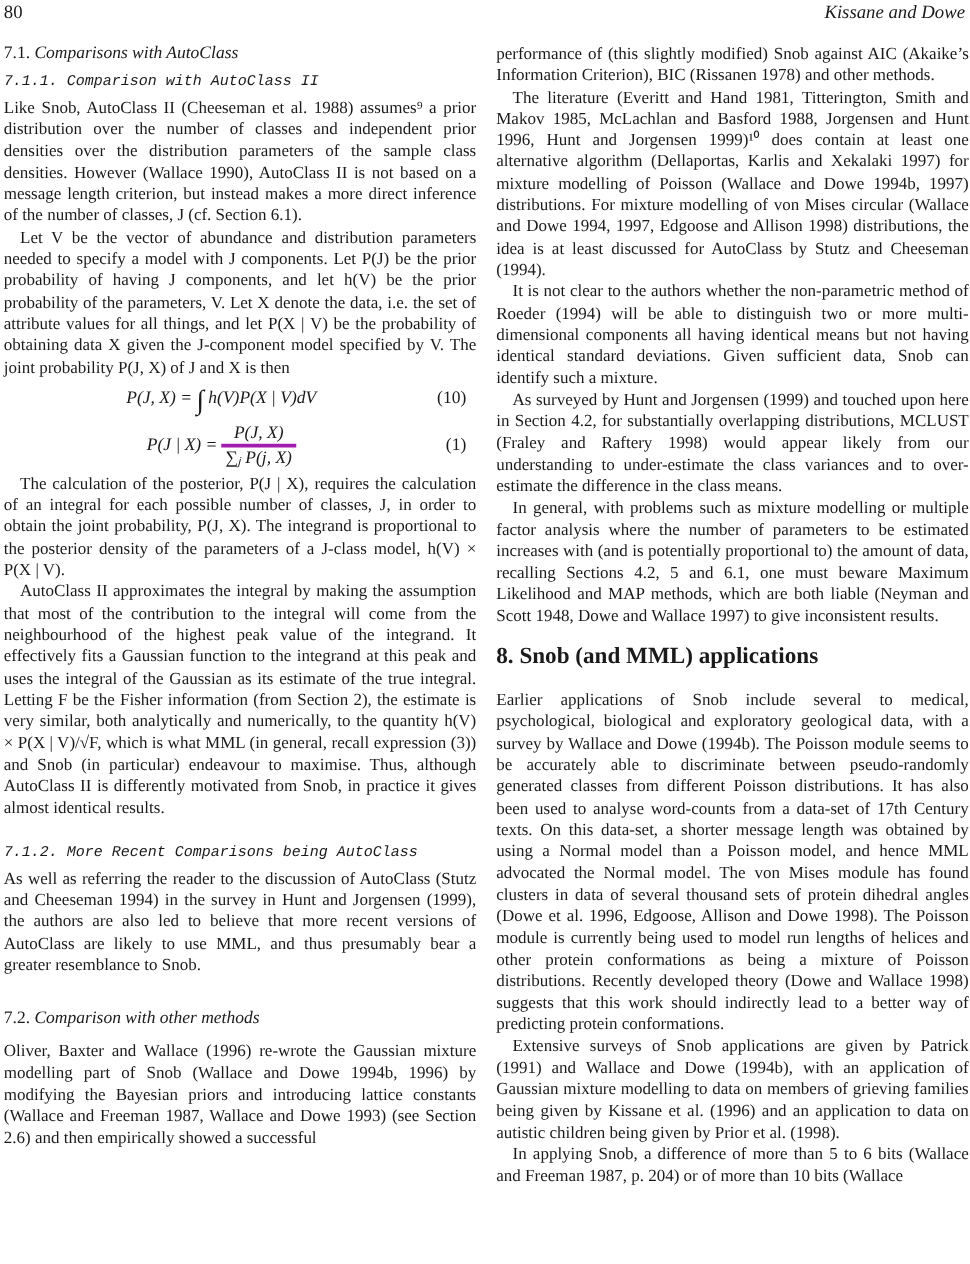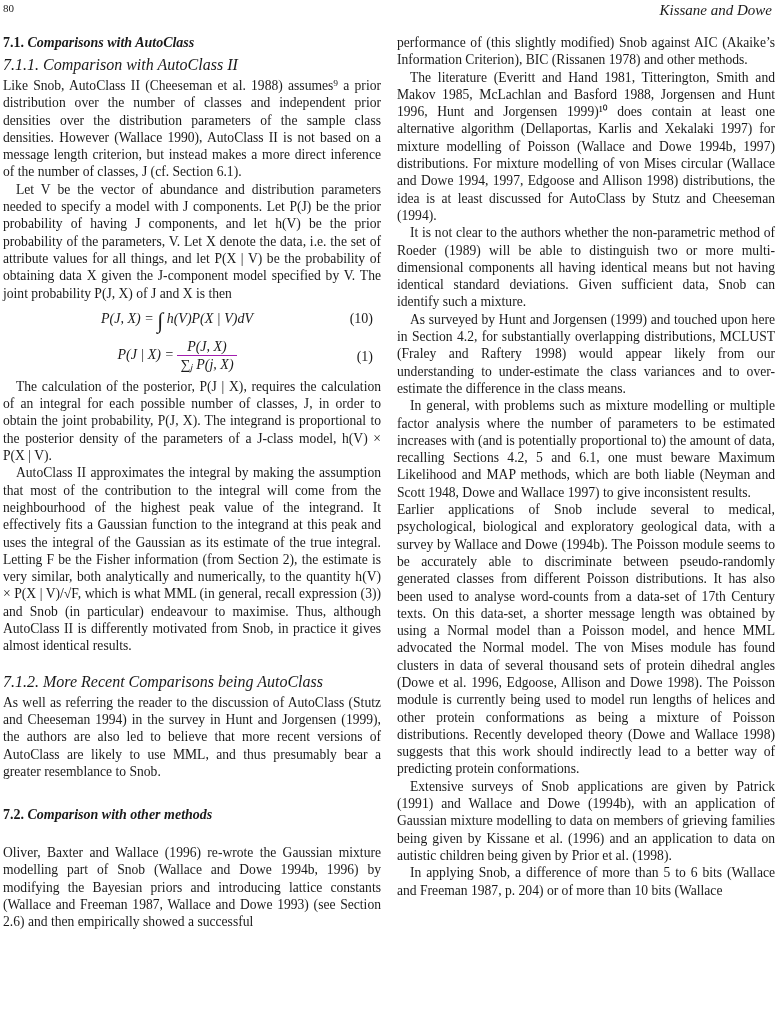--- a/index.html
+++ b/index.html
@@ -1,37 +1,37 @@
 <!DOCTYPE html>
 <html><head>
 <meta charset="utf-8">
 <style>
   html, body { margin: 0; padding: 0; background: #ffffff; }
   body {
     width: 776px; height: 1011px; overflow: hidden; position: relative;
     font-family: "Liberation Serif", serif; color: #1a1a1a;
   }
-  .page-number { position: absolute; left: 3px; top: 2px; font-size: 11px; }
+  .page-number { position: absolute; left: 3px; top: 2px; font-size: 15px; }
   .running-head { position: absolute; right: 4px; top: 2px; font-size: 15px; font-style: italic; }
   .col { position: absolute; top: 34px; width: 378px; font-size: 13.6px; line-height: 17.3px; text-align: justify; }
   .col-left { left: 3px; }
   .col-right { left: 397px; }
   p { margin: 0; }
   .indent { text-indent: 13px; }
-  h2.sec { margin: 0 0 4px 0; font-size: 14px; font-weight: bold; line-height: 18px; }
+  h2.sec { margin: 0 0 4px 0; font-size: 14px; font-weight: normal; line-height: 18px; }
   h2.sec .t { font-style: italic; }
-  h3.sub { margin: 0 0 3px 0; font-size: 16px; font-weight: normal; font-style: italic; line-height: 18px; }
+  h3.sub { margin: 0 0 3px 0; font-size: 12px; font-weight: normal; font-style: italic; line-height: 18px; font-family: Liberation Mono, monospace; }
   h1.sec8 { margin: 12px 0 14px 0; font-size: 18.5px; font-weight: bold; line-height: 24px; }
   .eq { position: relative; height: 34px; text-align: left; font-size: 14px; }
   .eq .body { position: absolute; left: 0; right: 30px; text-align: center; top: 8px; font-style: italic; }
   .eq .num { position: absolute; right: 8px; top: 8px; font-style: normal; }
   .eq2 { height: 42px; }
   .frac { display: inline-block; vertical-align: middle; text-align: center; }
   .frac span { display: block; padding: 0 3px; }
-  .frac .top { border-bottom: 1px solid #a21caf; }
+  .frac .top { border-bottom: 3px solid #a21caf; }
   .integral { font-style: normal; font-size: 22px; vertical-align: -5px; }
   .gap-md { height: 18px; }
   .gap-lg { height: 26px; }
 </style>
 </head>
 <body>
 
 <div class="page-number">80</div>
 <div class="running-head">Kissane and Dowe</div>
 
@@ -64,29 +64,30 @@
   </div>
 
   <p class="indent">The calculation of the posterior, P(J | X), requires the calculation of an integral for each possible number of classes, J, in order to obtain the joint probability, P(J, X). The integrand is proportional to the posterior density of the parameters of a J-class model, h(V) × P(X | V).</p>
   <p class="indent">AutoClass II approximates the integral by making the assumption that most of the contribution to the integral will come from the neighbourhood of the highest peak value of the integrand. It effectively fits a Gaussian function to the integrand at this peak and uses the integral of the Gaussian as its estimate of the true integral. Letting F be the Fisher information (from Section 2), the estimate is very similar, both analytically and numerically, to the quantity h(V) × P(X | V)/√F, which is what MML (in general, recall expression (3)) and Snob (in particular) endeavour to maximise. Thus, although AutoClass II is differently motivated from Snob, in practice it gives almost identical results.</p>
 
   <div class="gap-md"></div>
   <h3 class="sub">7.1.2.  More Recent Comparisons being AutoClass</h3>
   <p>As well as referring the reader to the discussion of AutoClass (Stutz and Cheeseman 1994) in the survey in Hunt and Jorgensen (1999), the authors are also led to believe that more recent versions of AutoClass are likely to use MML, and thus presumably bear a greater resemblance to Snob.</p>
 
   <div class="gap-lg"></div>
-  <h2 class="sec" style="margin-bottom:20px">
+  <h2 class="sec" style="margin-bottom:8px">
     <span>7.2.</span>
     <span class="t">Comparison with other methods</span>
   </h2>
   <p>Oliver, Baxter and Wallace (1996) re-wrote the Gaussian mixture modelling part of Snob (Wallace and Dowe 1994b, 1996) by modifying the Bayesian priors and introducing lattice constants (Wallace and Freeman 1987, Wallace and Dowe 1993) (see Section 2.6) and then empirically showed a successful</p>
 </div>
 
 <div class="col col-right">
   <p>performance of (this slightly modified) Snob against AIC (Akaike’s Information Criterion), BIC (Rissanen 1978) and other methods.</p>
   <p class="indent">The literature (Everitt and Hand 1981, Titterington, Smith and Makov 1985, McLachlan and Basford 1988, Jorgensen and Hunt 1996, Hunt and Jorgensen 1999)¹⁰ does contain at least one alternative algorithm (Dellaportas, Karlis and Xekalaki 1997) for mixture modelling of Poisson (Wallace and Dowe 1994b, 1997) distributions. For mixture modelling of von Mises circular (Wallace and Dowe 1994, 1997, Edgoose and Allison 1998) distributions, the idea is at least discussed for AutoClass by Stutz and Cheeseman (1994).</p>
-  <p class="indent">It is not clear to the authors whether the non-parametric method of Roeder (1989) will be able to distinguish two or more multi-dimensional components all having identical means but not having identical standard deviations. Given sufficient data, Snob can identify such a mixture.</p>
+  <p class="indent">It is not clear to the authors whether the non-parametric method of Roeder (1994) will be able to distinguish two or more multi-dimensional components all having identical means but not having identical standard deviations. Given sufficient data, Snob can identify such a mixture.</p>
   <p class="indent">As surveyed by Hunt and Jorgensen (1999) and touched upon here in Section 4.2, for substantially overlapping distributions, MCLUST (Fraley and Raftery 1998) would appear likely from our understanding to under-estimate the class variances and to over-estimate the difference in the class means.</p>
   <p class="indent">In general, with problems such as mixture modelling or multiple factor analysis where the number of parameters to be estimated increases with (and is potentially proportional to) the amount of data, recalling Sections 4.2, 5 and 6.1, one must beware Maximum Likelihood and MAP methods, which are both liable (Neyman and Scott 1948, Dowe and Wallace 1997) to give inconsistent results.</p>
+  <h1 class="sec8">8.  Snob (and MML) applications</h1>
   <p>Earlier applications of Snob include several to medical, psychological, biological and exploratory geological data, with a survey by Wallace and Dowe (1994b). The Poisson module seems to be accurately able to discriminate between pseudo-randomly generated classes from different Poisson distributions. It has also been used to analyse word-counts from a data-set of 17th Century texts. On this data-set, a shorter message length was obtained by using a Normal model than a Poisson model, and hence MML advocated the Normal model. The von Mises module has found clusters in data of several thousand sets of protein dihedral angles (Dowe et al. 1996, Edgoose, Allison and Dowe 1998). The Poisson module is currently being used to model run lengths of helices and other protein conformations as being a mixture of Poisson distributions. Recently developed theory (Dowe and Wallace 1998) suggests that this work should indirectly lead to a better way of predicting protein conformations.</p>
   <p class="indent">Extensive surveys of Snob applications are given by Patrick (1991) and Wallace and Dowe (1994b), with an application of Gaussian mixture modelling to data on members of grieving families being given by Kissane et al. (1996) and an application to data on autistic children being given by Prior et al. (1998).</p>
   <p class="indent">In applying Snob, a difference of more than 5 to 6 bits (Wallace and Freeman 1987, p. 204) or of more than 10 bits (Wallace</p>
 </div>
 
 </body></html>

